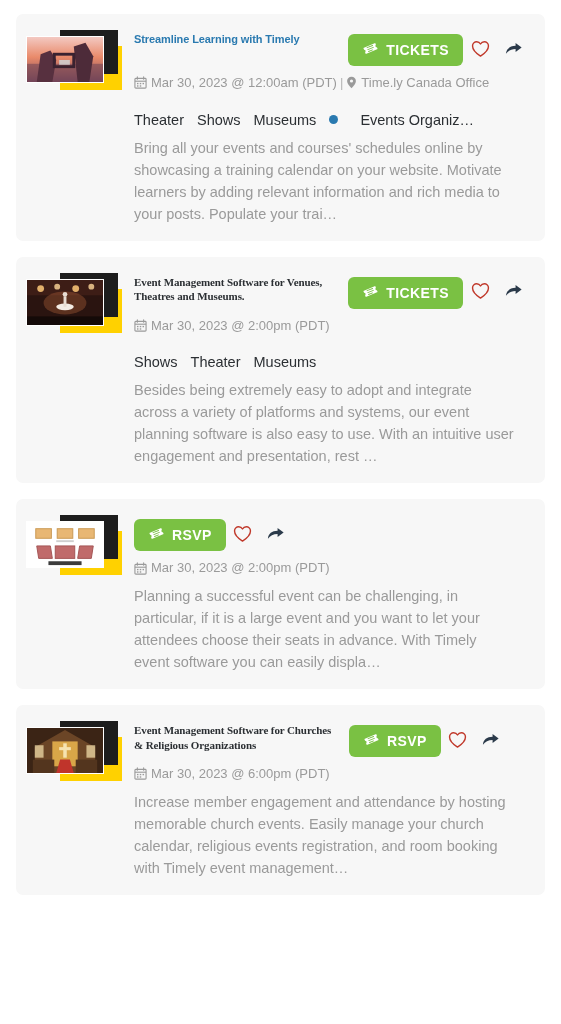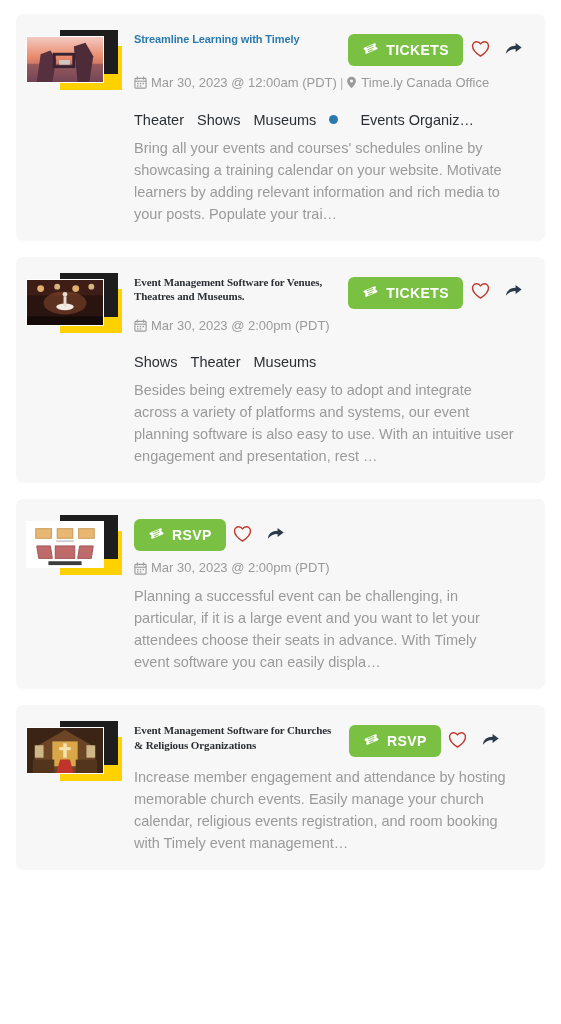--- a/index.html
+++ b/index.html
@@ -477,19 +477,35 @@
           </button>
           <button class="icon-btn share">
             <span><svg width="19" height="18" viewBox="0 0 20 19" fill="none">
   <path d="M2 14.5 C2.6 9.2 6.1 6.4 12.2 6.2 L12.2 3.2 L18.6 8 L12.2 12.6 L12.2 9.6
            C7.6 9.7 4.5 11.3 2 14.5 Z" fill="#2b3a4a"></path>
 </svg></span>
           </button>
         </div>
       </div>
 
+      <div class="meta-line">
+        <span class="meta-icon">
+              <svg width="13" height="13" viewBox="0 0 14 14" fill="none">
+  <rect x="1" y="2.5" width="12" height="10.5" rx="1" stroke="#9a9a9a" stroke-width="1.2"></rect>
+  <path d="M1 5.6 H13" stroke="#9a9a9a" stroke-width="1.2"></path>
+  <path d="M3.6 1 V3.4 M10.4 1 V3.4" stroke="#9a9a9a" stroke-width="1.2" stroke-linecap="round"></path>
+  <rect x="3.2" y="7.4" width="1.6" height="1.5" fill="#9a9a9a"></rect>
+  <rect x="6.2" y="7.4" width="1.6" height="1.5" fill="#9a9a9a"></rect>
+  <rect x="9.2" y="7.4" width="1.6" height="1.5" fill="#9a9a9a"></rect>
+  <rect x="3.2" y="10" width="1.6" height="1.5" fill="#9a9a9a"></rect>
+  <rect x="6.2" y="10" width="1.6" height="1.5" fill="#9a9a9a"></rect>
+</svg>
+            </span>
+        <span>Mar 30, 2023 @ 6:00pm (PDT)</span>
+
+      </div>
 
       <div class="description">Increase member engagement and attendance by hosting memorable church events. Easily manage your church calendar, religious events registration, and room booking with Timely event management…</div>
     </div>
   </div>
     </div>
 
 </div>
 
 </body></html>

